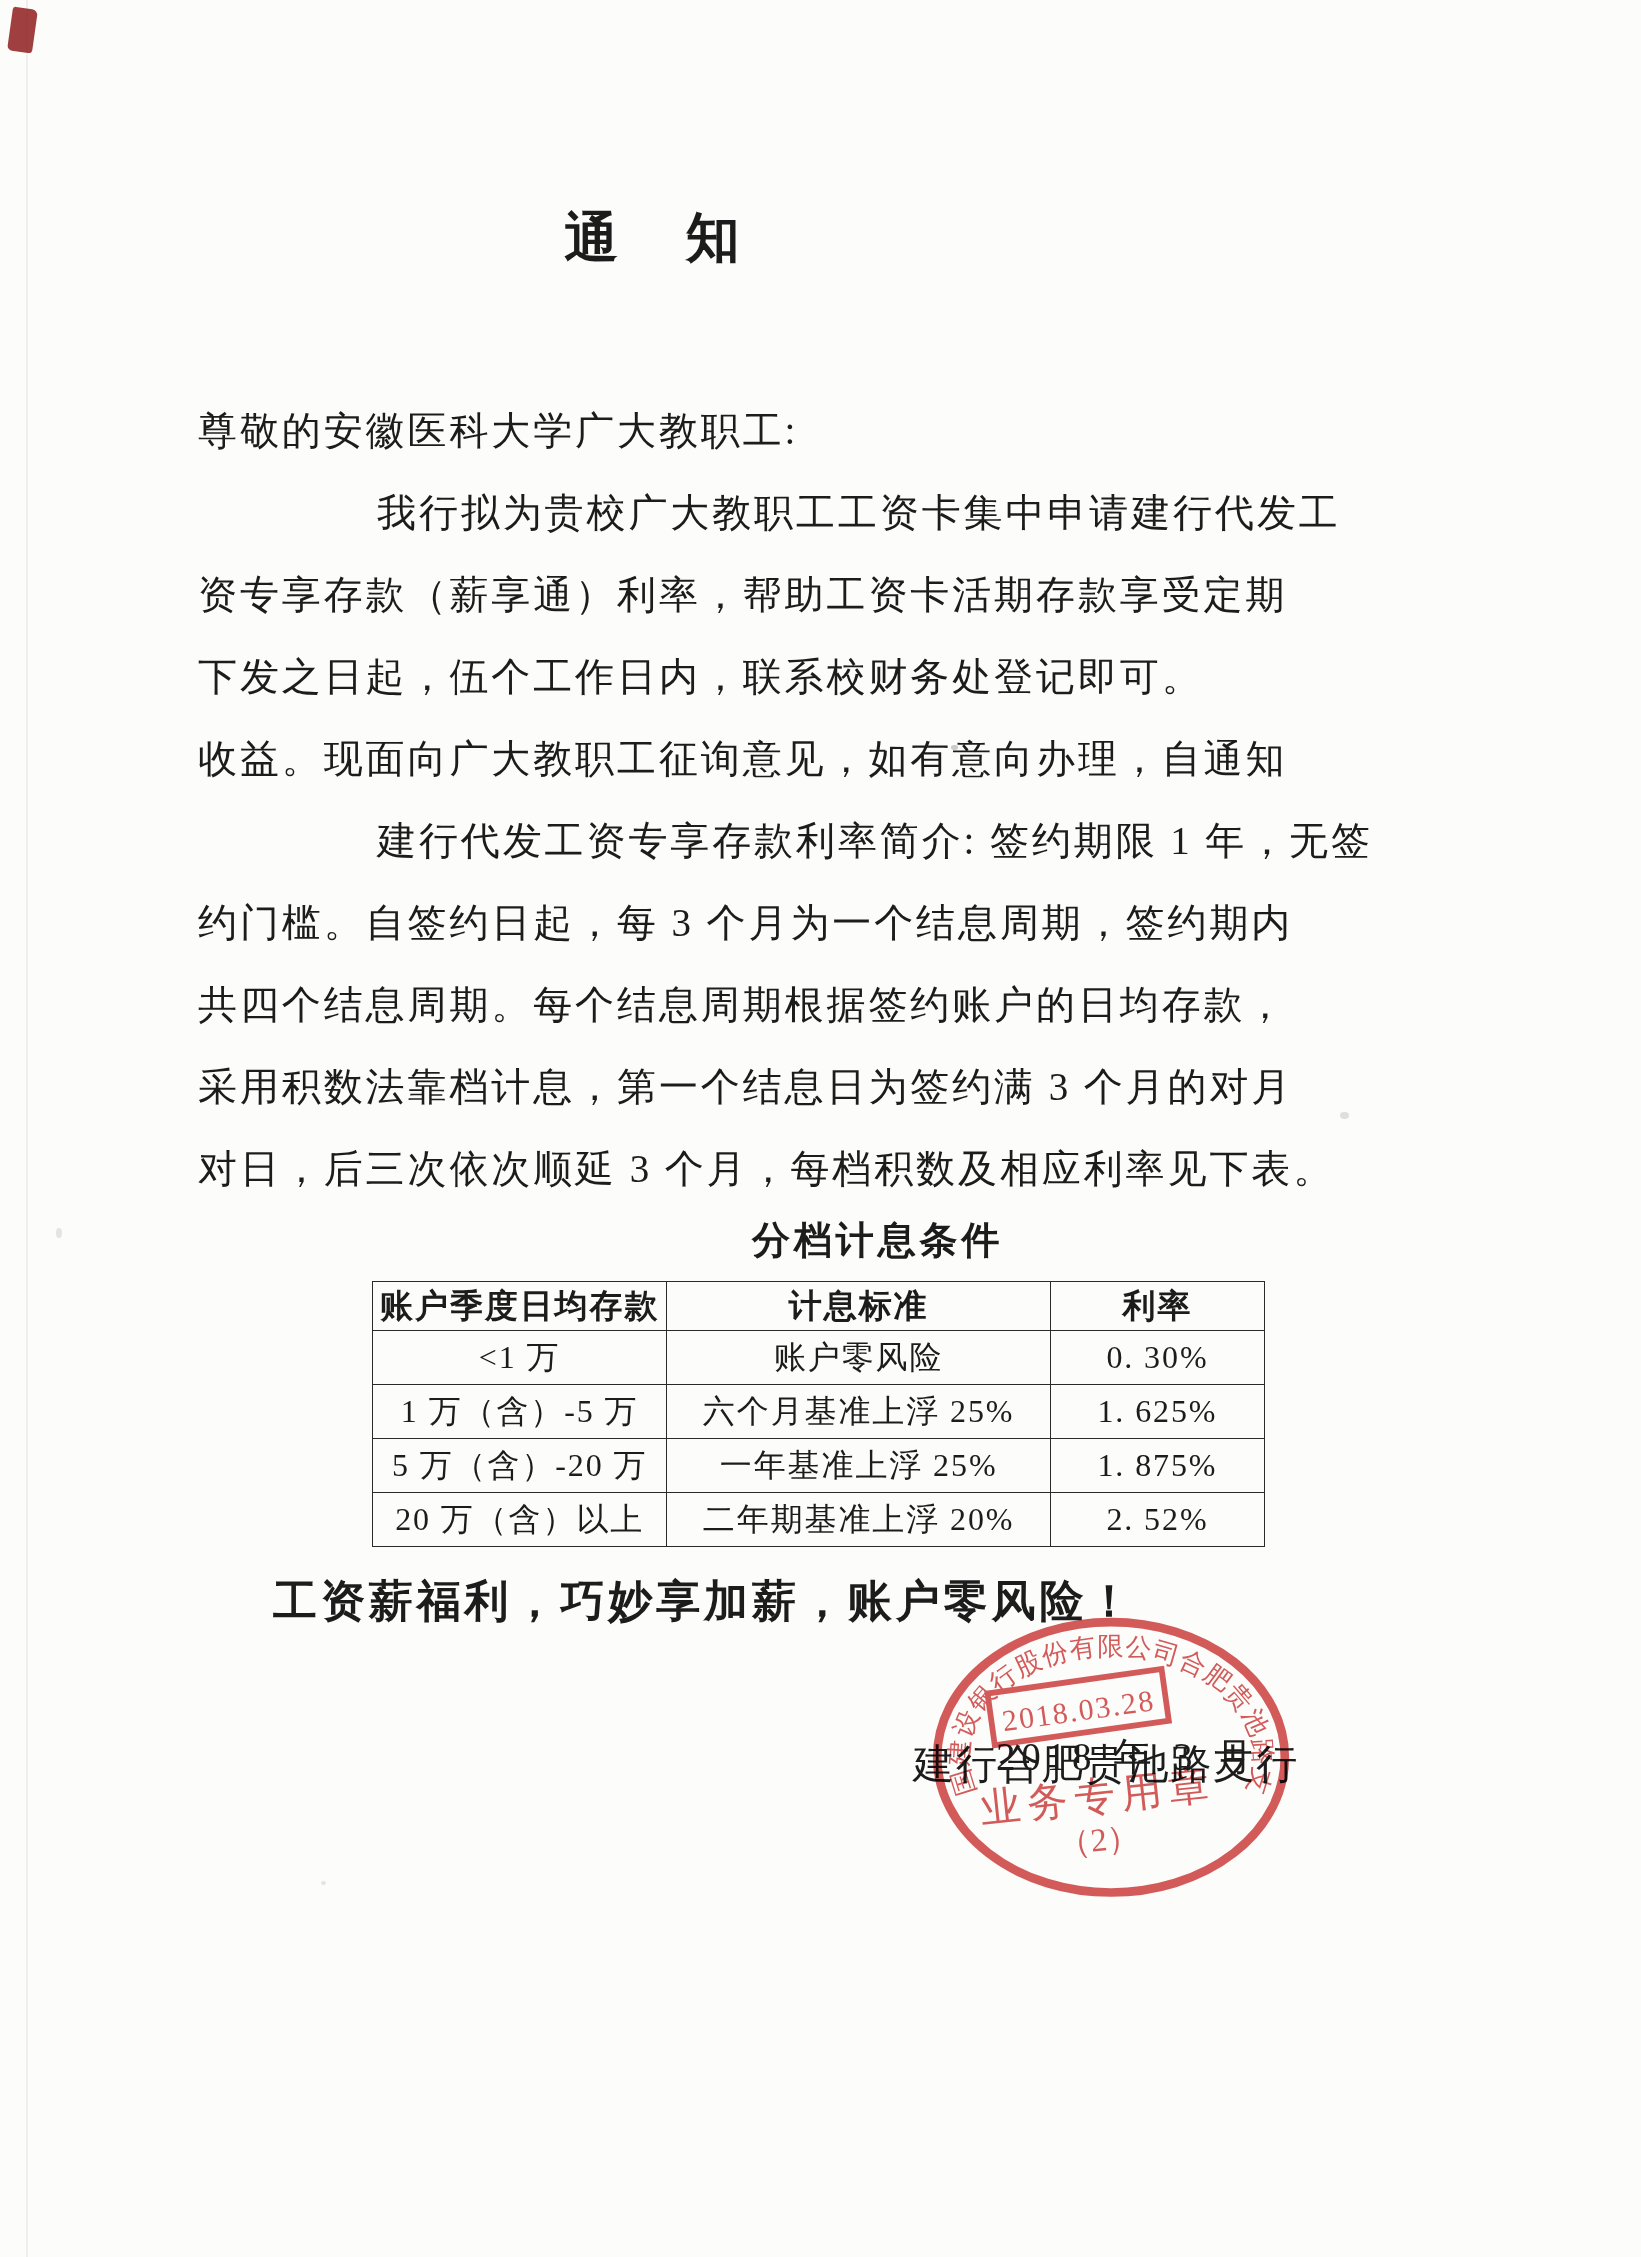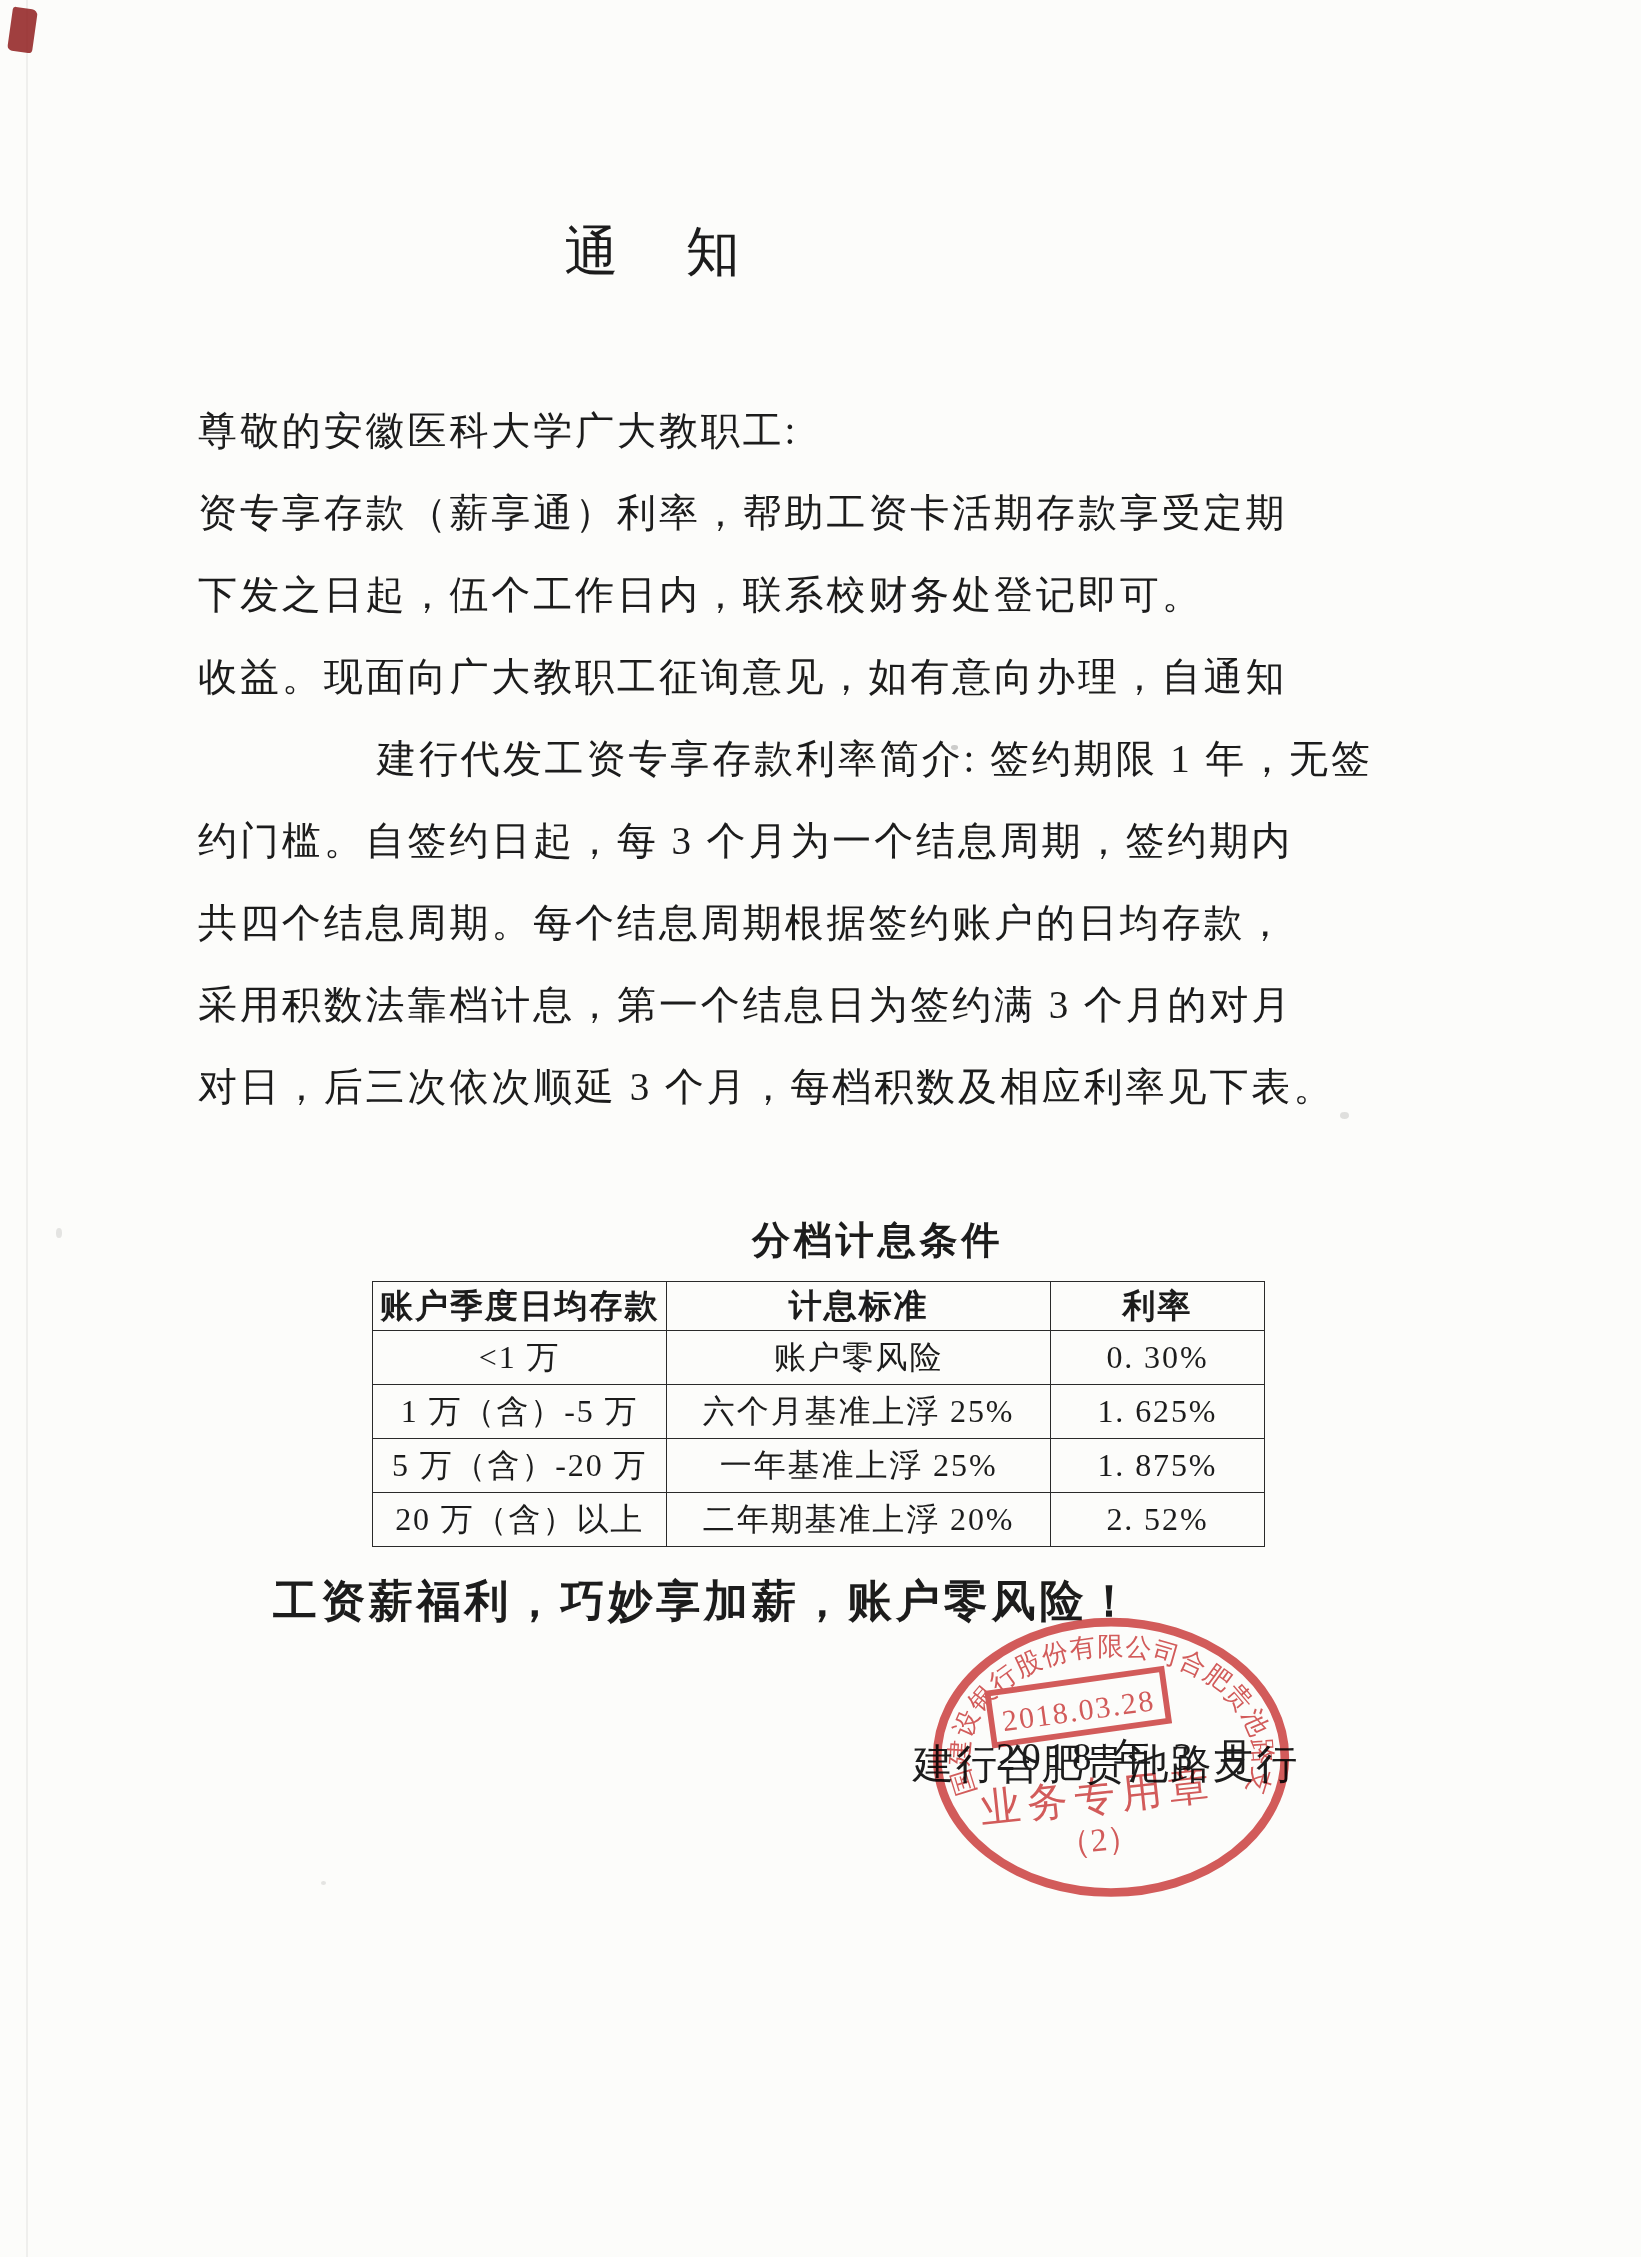--- a/index.html
+++ b/index.html
@@ -23,23 +23,23 @@
     transform:rotate(8deg);
     border-radius:2.9px 5.8px 3.9px 4.8px;
   }
   .speck{position:absolute;background:rgba(60,60,60,0.25);border-radius:50%;}
   .speck.s1{left:951px;top:745px;width:6.8px;height:4.8px;}
   .speck.s2{left:1340px;top:1112px;width:8.7px;height:6.8px;opacity:.6;}
   .speck.s3{left:56px;top:1228px;width:5.8px;height:9.7px;opacity:.5;}
   .speck.s4{left:321px;top:1881px;width:4.8px;height:3.9px;opacity:.5;}
 
   .doc-title{
-    position:absolute;top:216px;left:0;width:1304px;
+    position:absolute;top:202px;left:0;width:1304px;
     text-align:center;
-    font-size:54px;font-weight:normal;letter-spacing:27px;
+    font-size:54px;font-weight:bold;letter-spacing:27px;
     text-indent:27px;
   }
   .body-block{
     position:absolute;top:390px;left:198px;width:1086px;
     font-size:39px;letter-spacing:2.9px;
   }
   .tline{height:82px;line-height:82px;white-space:nowrap;}
   .tline.indent{padding-left:179px;}
 
   .table-title{
@@ -92,20 +92,21 @@
   <div class="corner-mark"></div>
   <div class="speck s1"></div>
   <div class="speck s2"></div>
   <div class="speck s3"></div>
   <div class="speck s4"></div>
 
   <div class="doc-title">通  知</div>
 
   <div class="body-block">
     <div class="tline">尊敬的安徽医科大学广大教职工:</div>
+    <div class="tline indent">我行拟为贵校广大教职工工资卡集中申请建行代发工</div>
     <div class="tline">资专享存款（薪享通）利率，帮助工资卡活期存款享受定期</div>
     <div class="tline">下发之日起，伍个工作日内，联系校财务处登记即可。</div>
     <div class="tline">收益。现面向广大教职工征询意见，如有意向办理，自通知</div>
     <div class="tline indent">建行代发工资专享存款利率简介: 签约期限 1 年，无签</div>
     <div class="tline">约门槛。自签约日起，每 3 个月为一个结息周期，签约期内</div>
     <div class="tline">共四个结息周期。每个结息周期根据签约账户的日均存款，</div>
     <div class="tline">采用积数法靠档计息，第一个结息日为签约满 3 个月的对月</div>
     <div class="tline">对日，后三次依次顺延 3 个月，每档积数及相应利率见下表。</div>
   </div>
 

